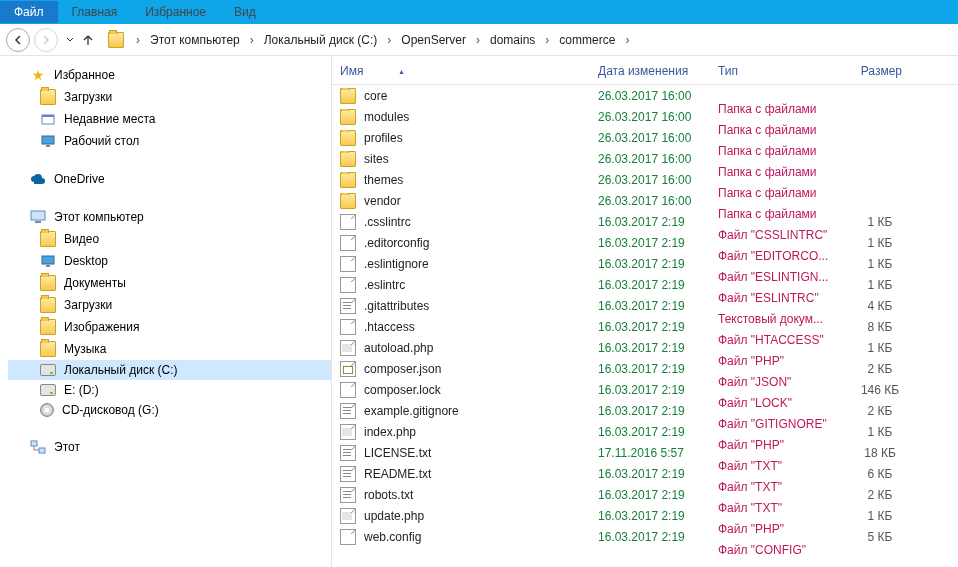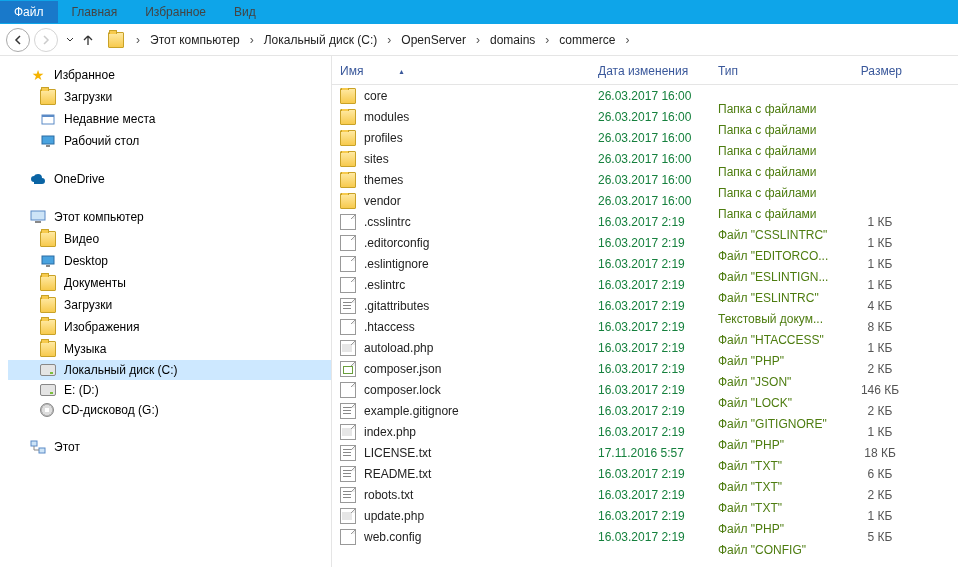--- a/index.html
+++ b/index.html
@@ -40,21 +40,21 @@
 .col-name { width: 258px; padding-left: 8px; display:flex; align-items:center; }
 .col-date { width: 120px; }
 .col-type { width: 140px; }
 .col-size { width: 60px; text-align: right; }
 .sort-ind { margin-left: 36px; font-size: 8px; }
 
 .row { display: flex; align-items: center; height: 21px; padding: 0; }
 .cell { padding: 0 8px; white-space: nowrap; overflow: hidden; text-overflow: ellipsis; color: #222; }
 .cell-name { width: 258px; display: flex; align-items: center; padding-left: 8px; }
 .cell-date { width: 120px; color: #15803d; }
-.cell-type { width: 140px; color: #4d7c0f; margin-top: 26px; }
+.cell-type { width: 140px; color: #be185d; margin-top: 26px; }
 .cell-size { width: 60px; text-align: center; color: #555; }
 .file-icon { width: 16px; height: 16px; margin-right: 8px; flex-shrink: 0; }
 
 
 .icon-folder { background: linear-gradient(#ffe9a2, #f7ca4d); border: 1px solid #c9a227; border-radius: 1px; position: relative; }
 .icon-folder::before { content:""; position:absolute; top:-3px; left:0; width:6px; height:3px; background:#f7ca4d; border:1px solid #c9a227; border-bottom:none; border-radius:1px 1px 0 0; }
 .icon-file { background:#fff; border:1px solid #999; position:relative; }
 .icon-file::after { content:""; position:absolute; top:0; right:0; width:4px; height:4px; background:linear-gradient(135deg,#fff 0 50%,#999 50% 52%, #eee 52%); }
 .icon-file.php::before { content:""; position:absolute; left:1px; top:3px; width:10px; height:8px; background: #e6e6e6; }
 .icon-file.txt::before { content:""; position:absolute; left:2px; top:3px; width:8px; height:8px; background:repeating-linear-gradient(#888 0 1px,transparent 1px 3px); }

